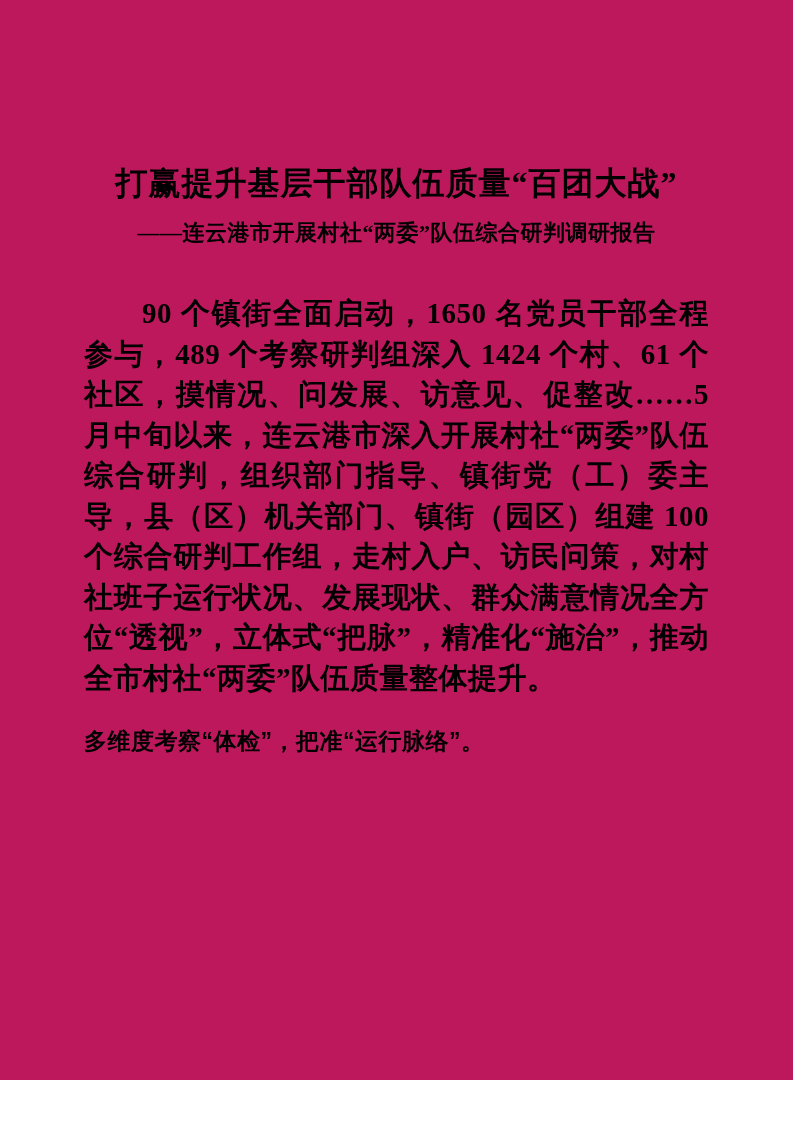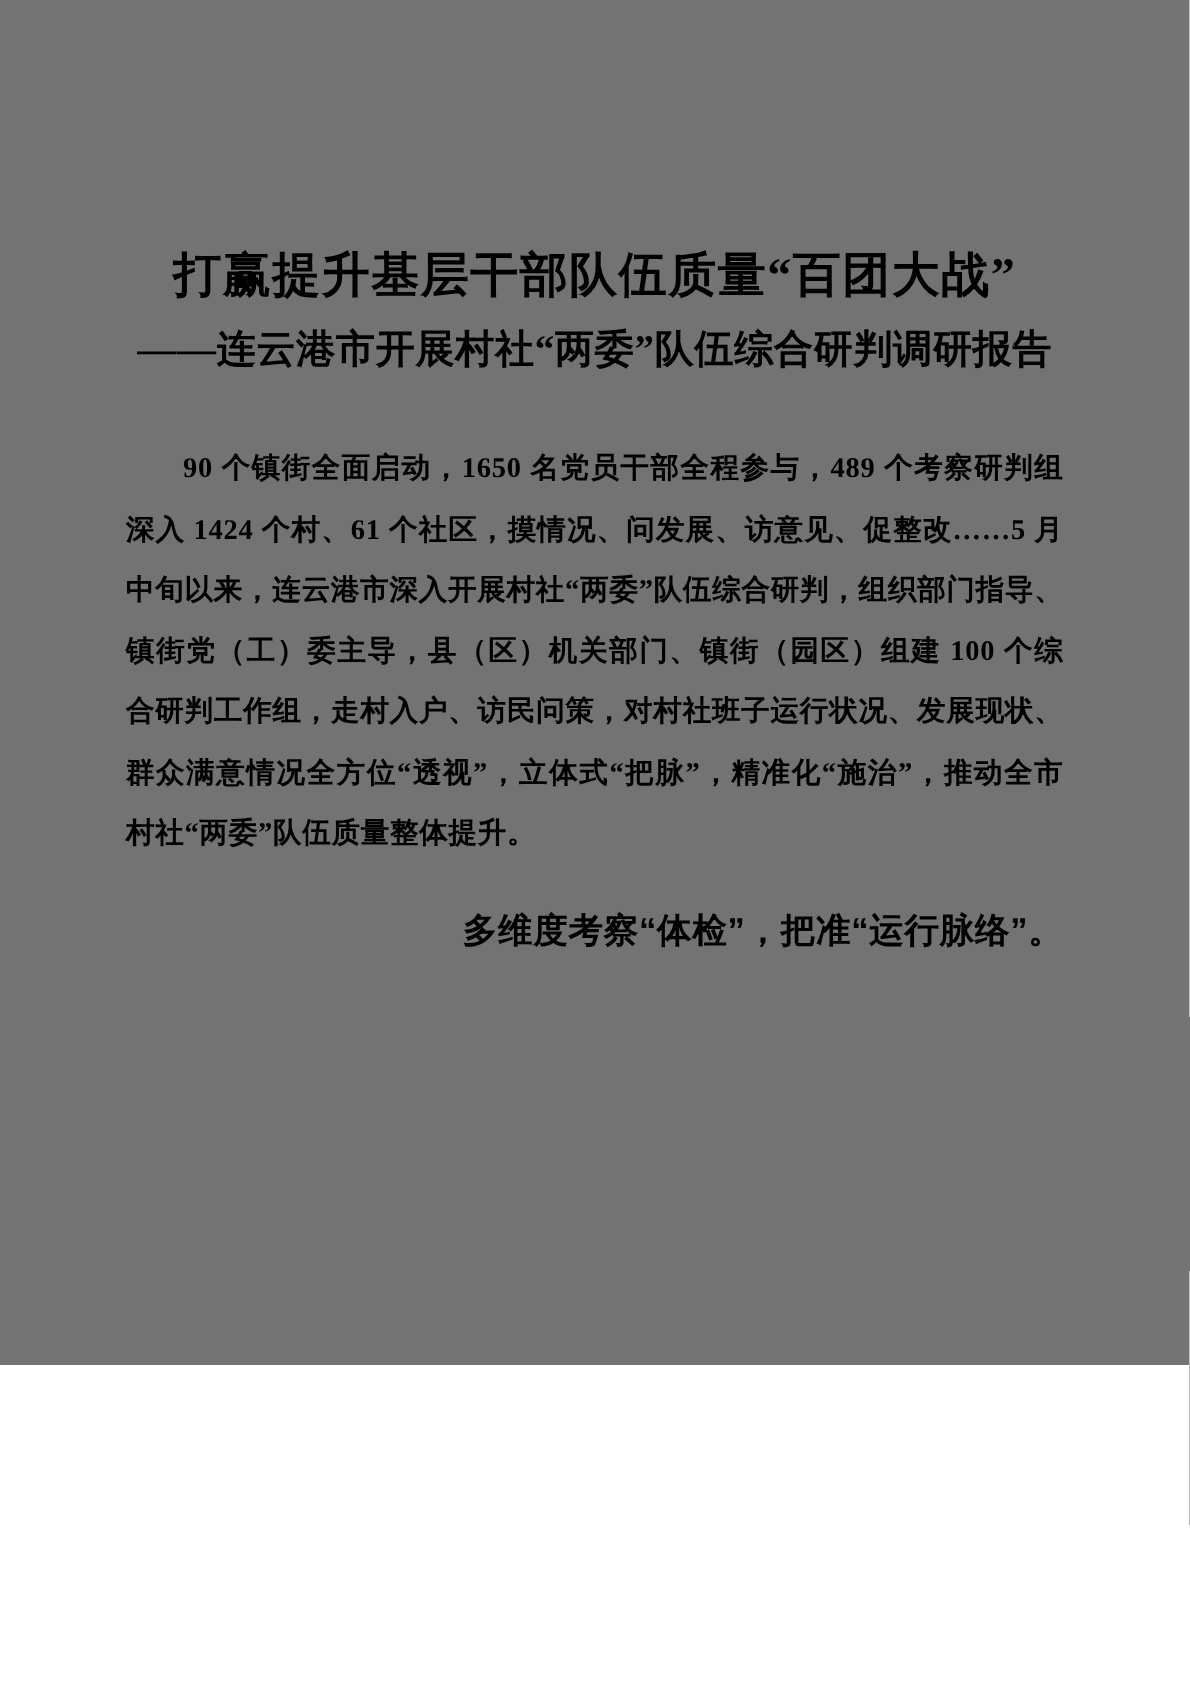--- a/index.html
+++ b/index.html
@@ -3,66 +3,66 @@
 <meta charset="utf-8">
 <style>
   html, body {
     margin: 0;
     padding: 0;
     background: #ffffff;
   }
   .page {
     position: relative;
     width: 793px;
-    height: 910px;
+    height: 1080px;
     margin: 0 auto;
-    background: #737373;
+    background: #be185d;
     color: #000000;
     box-sizing: border-box;
     padding: 0 84px;
     overflow: hidden;
     font-family: "Liberation Serif", "DejaVu Serif", serif;
   }
   .doc-title {
     margin: 162px 0 0 0;
     font-size: 32px;
     line-height: 42px;
     font-weight: 700;
     text-align: center;
     letter-spacing: 1px;
     font-family: "Liberation Serif", "DejaVu Serif", serif;
   }
   .doc-subtitle {
     margin: 14px 0 0 0;
-    font-size: 26px;
+    font-size: 22px;
     line-height: 30px;
     font-weight: 700;
     text-align: center;
     letter-spacing: 0.5px;
     font-family: "Liberation Serif", "DejaVu Serif", serif;
   }
   .body-para {
     margin: 0;
-    font-size: 19px;
+    font-size: 29px;
     line-height: 40.5px;
     font-weight: 700;
     text-align: justify;
     text-indent: 2em;
     letter-spacing: 0.5px;
     font-family: "Liberation Serif", "DejaVu Serif", serif;
   }
   .para-1 {
     margin-top: 45px;
   }
   .section-heading {
     margin: 23px 0 34px 0;
     font-size: 23px;
     line-height: 40px;
     font-weight: 700;
-    text-align: right;
+    text-align: left;
     letter-spacing: 0.5px;
     font-family: "Liberation Sans", "DejaVu Sans", sans-serif;
   }
 </style>
 </head>
 <body>
 
 <div class="page">
   <h1 class="doc-title">打赢提升基层干部队伍质量“百团大战”</h1>
   <h2 class="doc-subtitle">——连云港市开展村社“两委”队伍综合研判调研报告</h2>

